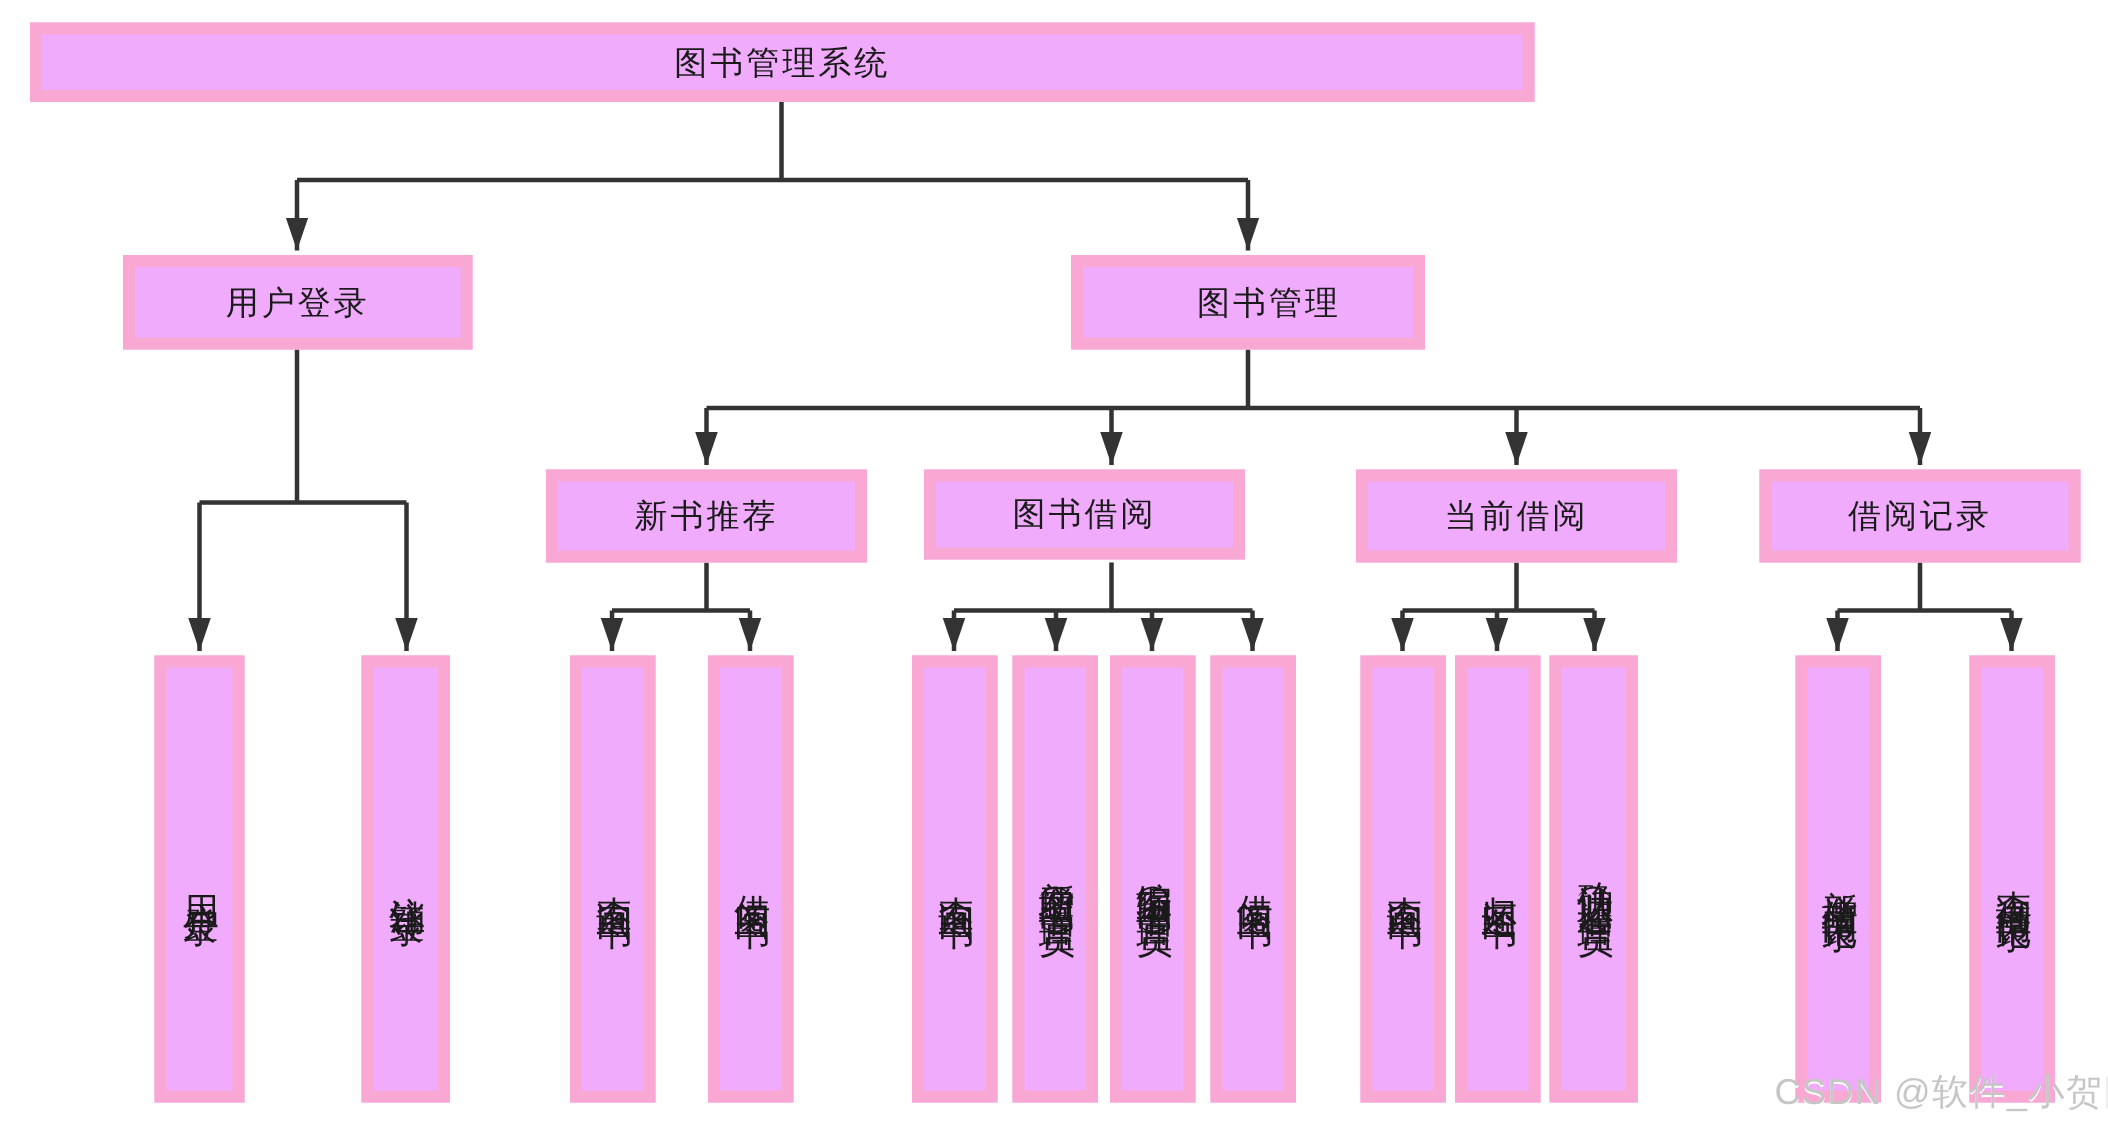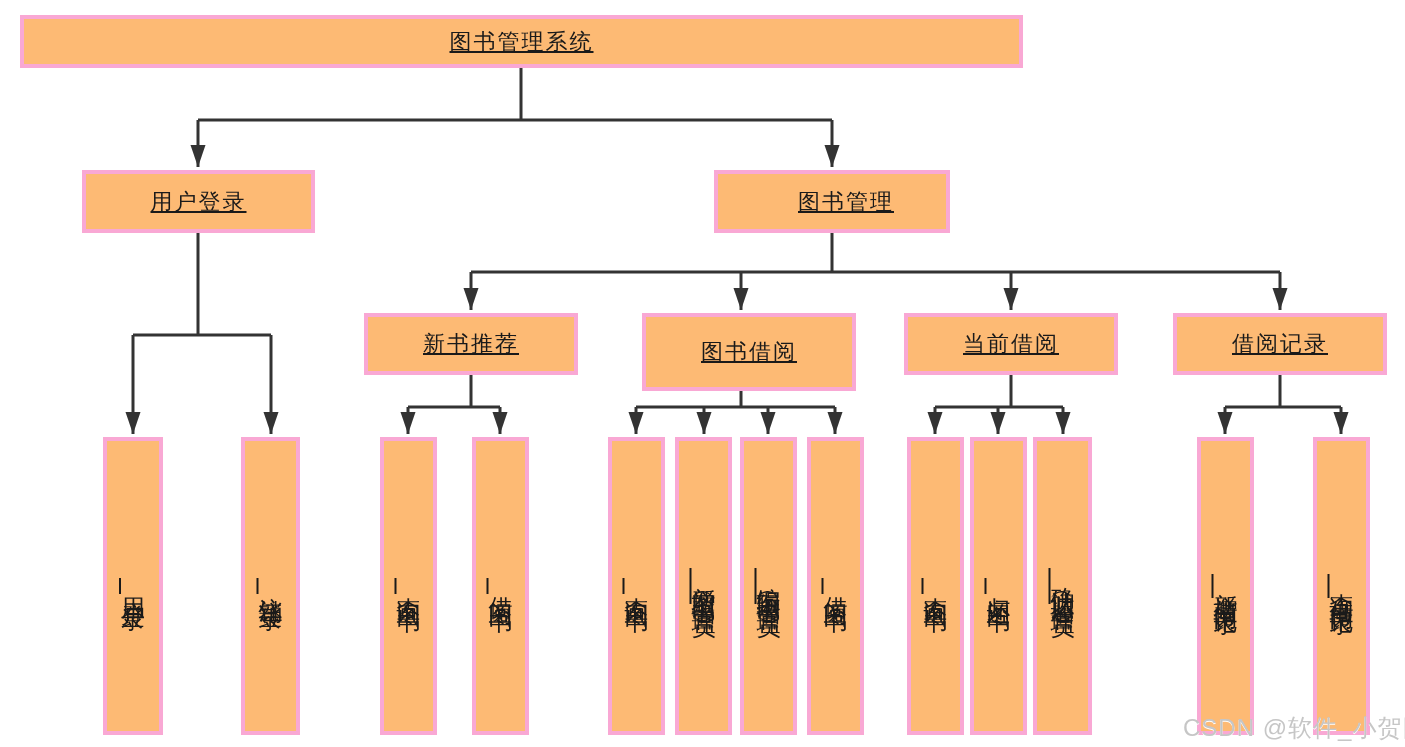--- a/index.html
+++ b/index.html
@@ -9,26 +9,25 @@
     background:#ffffff;
     font-family:"Liberation Sans", sans-serif;
     overflow:hidden;
   }
   .connectors{
     position:absolute;left:0;top:0;width:1405px;height:747px;z-index:1;
   }
   .node{
     position:absolute;
     box-sizing:border-box;
-    background:#fdba74;
-    border:4px solid #f9a8d4;
+    background:#f0abfc;
+    border:8px solid #f9a8d4;
     display:flex;align-items:center;justify-content:center;
     color:#1a1a1a;
     z-index:2;
-    text-decoration:underline;
   }
   .hlabel{
     font-size:22px;
     letter-spacing:2px;
     white-space:nowrap;
   }
   .leaf .vlabel{
     writing-mode:vertical-rl;
     text-orientation:mixed;
     font-size:24px;
@@ -101,21 +100,21 @@
   <div class="node" style="left:82px;top:170px;width:233px;height:63px;">
     <span class="hlabel">用户登录</span>
   </div>
   <div class="node" style="left:714px;top:170px;width:236px;height:63px;padding-left:28px;">
     <span class="hlabel">图书管理</span>
   </div>
 
   <div class="node" style="left:364px;top:313px;width:214px;height:62px;align-items:center;">
     <span class="hlabel">新书推荐</span>
   </div>
-  <div class="node" style="left:642px;top:313px;width:214px;height:78px;">
+  <div class="node" style="left:616px;top:313px;width:214px;height:60px;">
     <span class="hlabel">图书借阅</span>
   </div>
   <div class="node" style="left:1173px;top:313px;width:214px;height:62px;">
     <span class="hlabel">借阅记录</span>
   </div>
   <div class="node" style="left:904px;top:313px;width:214px;height:62px;">
     <span class="hlabel">当前借阅</span>
   </div>
 
   <div class="node leaf" style="left:103px;top:437px;width:60px;height:298px;">

